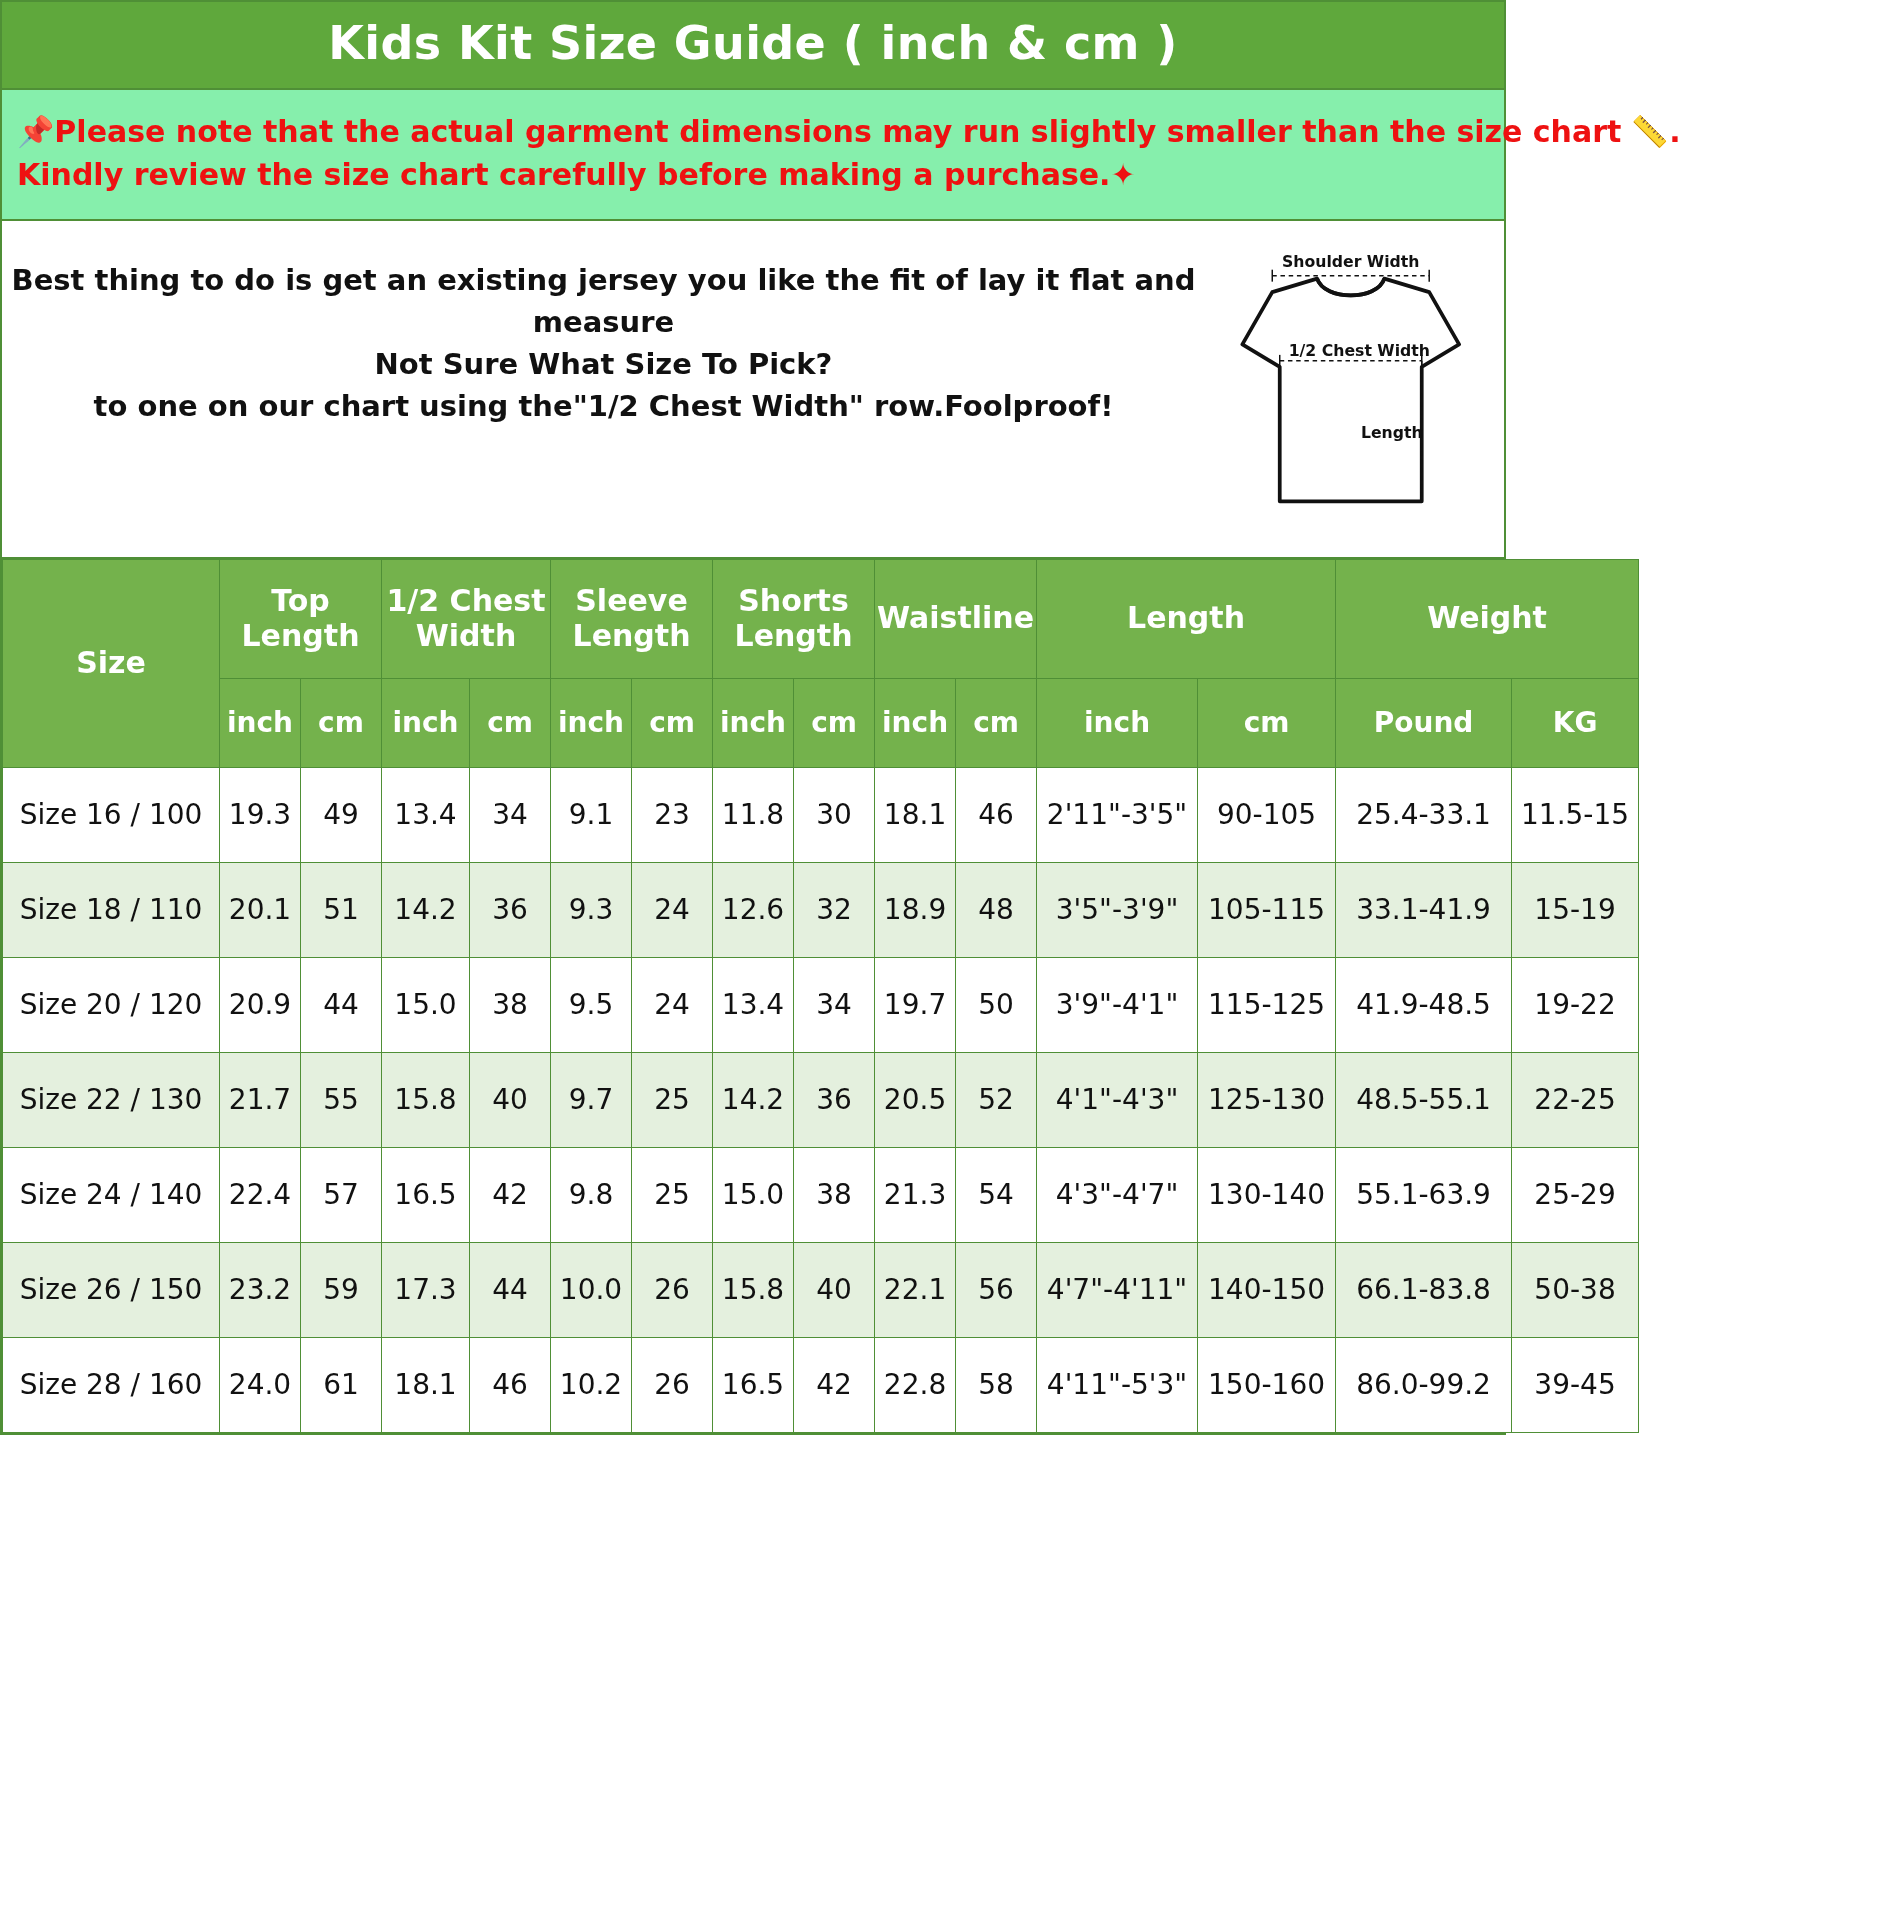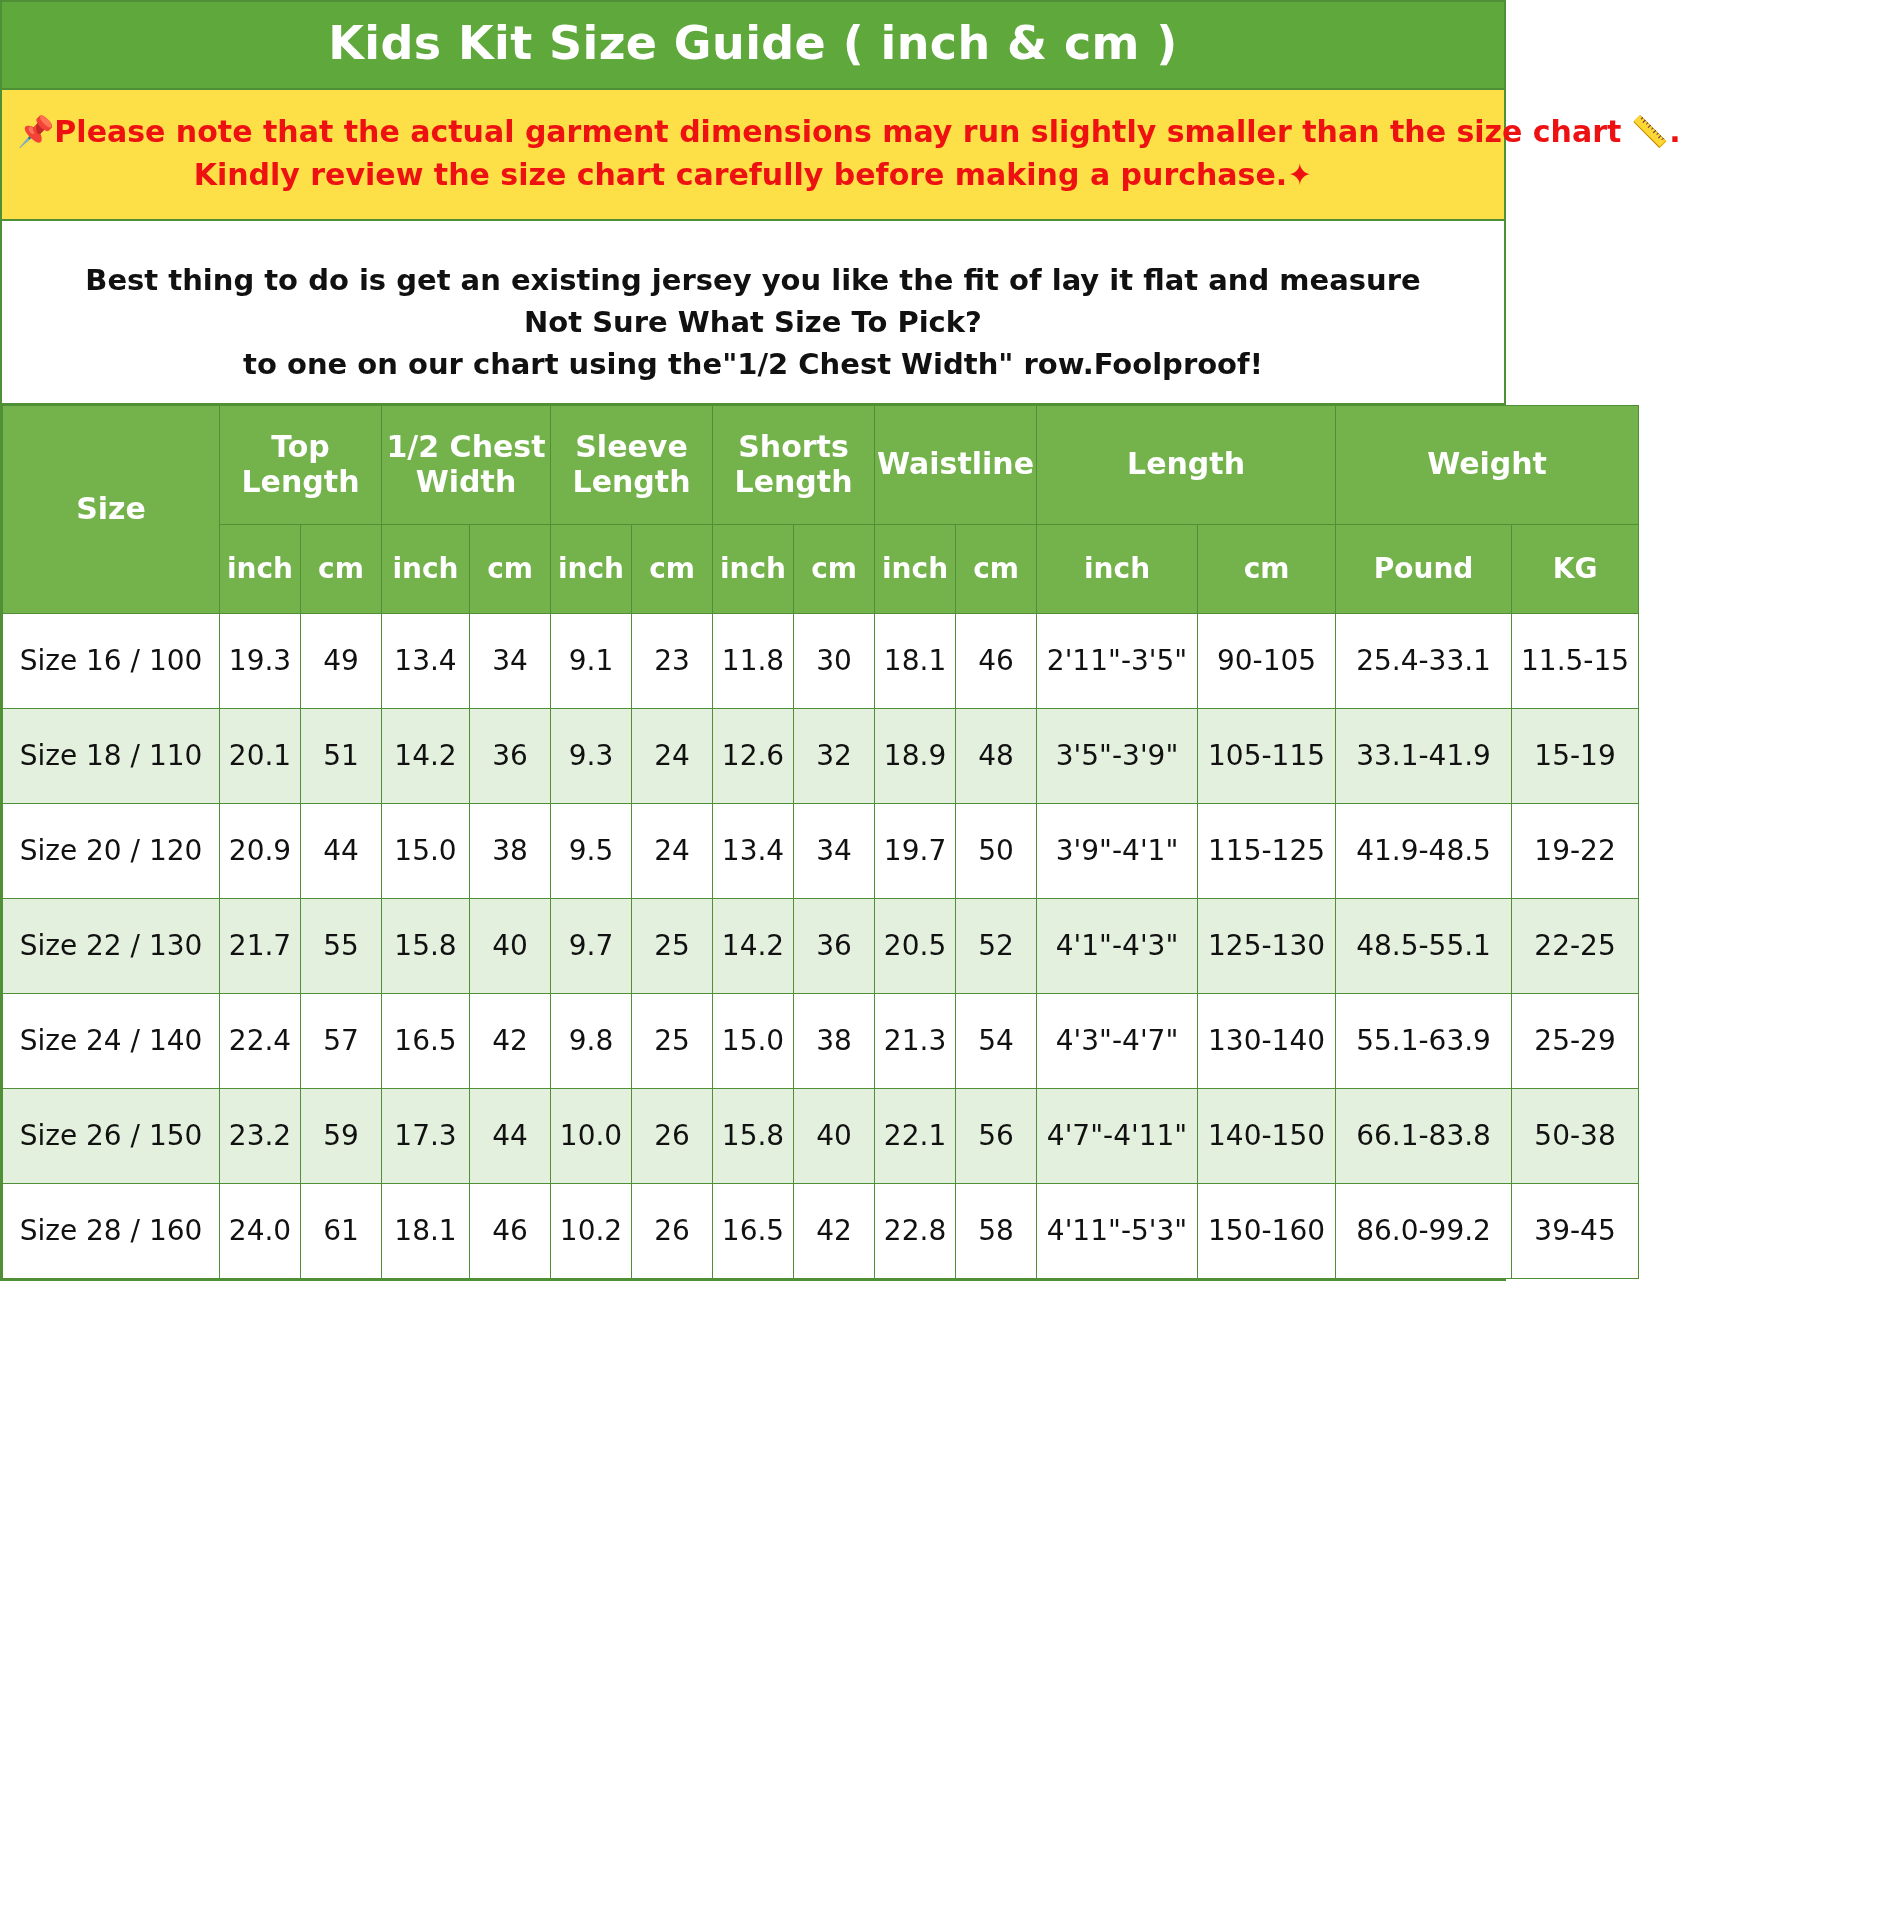--- a/index.html
+++ b/index.html
@@ -25,24 +25,23 @@
     text-align: center;
     font-size: 46px;
     font-weight: bold;
     letter-spacing: 0.4px;
     padding: 16.4px 7.5px 19.4px 7.5px;
     border-bottom: 2.2px solid #4f8f36;
     line-height: 1.1;
   }
   
   .note-bar {
-    background: #fde047;
+    background: #86efac;
     border-bottom: 2.2px solid #4f8f36;
     padding: 19.4px 15px 22.4px 15px;
-    text-align: center;
     color: #ee1111;
     font-weight: bold;
     font-size: 30px;
     line-height: 1.45;
   }
   .note-line {
     display: block;
     white-space: nowrap;
   }
   .pin-icon { font-size: 30px; }
@@ -134,20 +133,41 @@
   <div class="note-bar">
     <span class="note-line"><span class="pin-icon">📌</span><span>Please note that the actual garment dimensions may run slightly smaller than the size chart</span> <span class="pin-icon">📏</span><span>.</span></span>
     <span class="note-line"><span>Kindly review the size chart carefully before making a purchase.</span><span class="pin-icon">✦</span></span>
   </div>
 
   <div class="help-bar">
     <div class="help-text">
       <span class="l1">Best thing to do is get an existing jersey you like the fit of lay it flat and measure</span>
       <span class="l1">Not Sure What Size To Pick?</span>
       <span class="l1">to one on our chart using the"1/2 Chest Width" row.Foolproof!</span>
+    </div>
+    <div class="help-diagram">
+      <svg width="284" height="292" viewBox="0 0 380 390">
+
+        <line x1="90" y1="38" x2="300" y2="38" stroke="#111" stroke-width="2" stroke-dasharray="6,5"></line>
+        <line x1="90" y1="30" x2="90" y2="46" stroke="#111" stroke-width="2"></line>
+        <line x1="300" y1="30" x2="300" y2="46" stroke="#111" stroke-width="2"></line>
+        <text x="195" y="26" text-anchor="middle" font-family="DejaVu Sans, sans-serif" font-size="21" font-weight="bold" fill="#111">Shoulder Width</text>
+
+        <path d="M90 60 L150 42 C160 72 230 72 240 42 L300 60 L340 130 L290 160 L290 340 L100 340 L100 160 L50 130 Z" fill="#ffffff" stroke="#111" stroke-width="5" stroke-linejoin="round"></path>
+
+        <path d="M150 42 C160 72 230 72 240 42" fill="none" stroke="#111" stroke-width="5"></path>
+
+        <line x1="100" y1="152" x2="290" y2="152" stroke="#111" stroke-width="2" stroke-dasharray="6,5"></line>
+        <line x1="100" y1="144" x2="100" y2="160" stroke="#111" stroke-width="2"></line>
+        <line x1="290" y1="144" x2="290" y2="160" stroke="#111" stroke-width="2"></line>
+        <text x="112" y="146" text-anchor="start" font-family="DejaVu Sans, sans-serif" font-size="21" font-weight="bold" fill="#111">1/2 Chest Width</text>
+
+        <line x1="290" y1="152" x2="290" y2="340" stroke="#111" stroke-width="2" stroke-dasharray="6,5"></line>
+        <text x="250" y="255" text-anchor="middle" font-family="DejaVu Sans, sans-serif" font-size="21" font-weight="bold" fill="#111">Length</text>
+      </svg>
     </div>
   </div>
 
   <table class="size-table">
     <colgroup>
       <col class="c-size">
         <col class="c-n">
         <col class="c-n">
       <col class="c-m">
         <col class="c-n">

